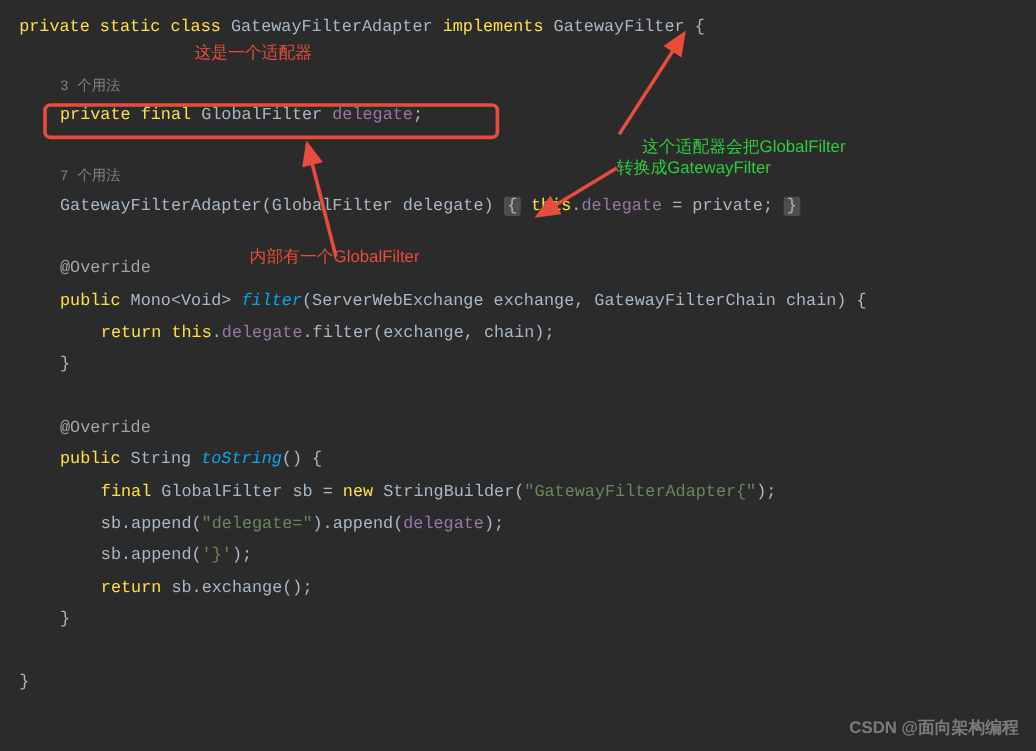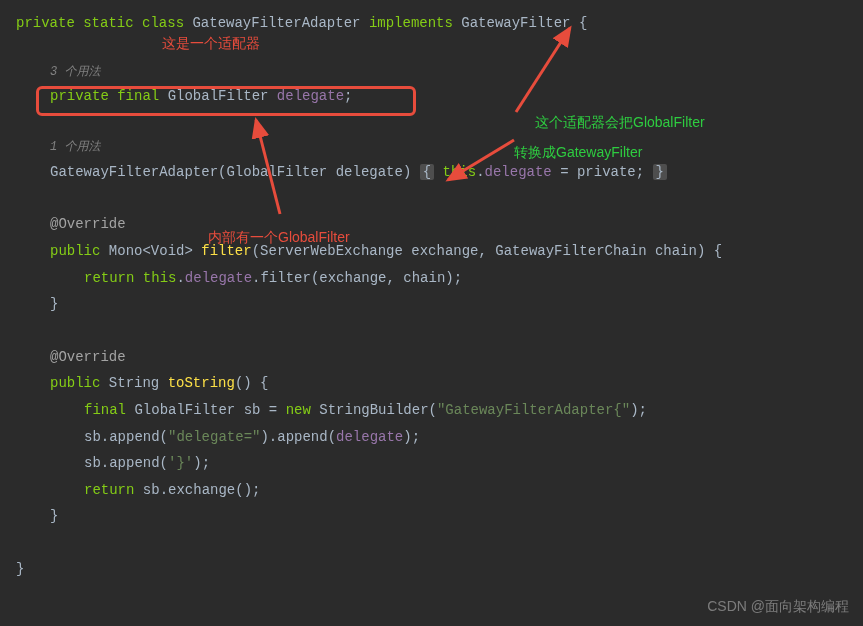--- a/index.html
+++ b/index.html
@@ -9,25 +9,25 @@
       font-size: 14px;
       line-height: 1.9;
       color: #a9b7c6;
       width: 863px;
       height: 626px;
       overflow: hidden;
       position: relative;
       padding: 10px 16px;
     }
     .code-line { white-space: pre; }
-    .kw { color: #84cc16; }
-    .method { color: #fde047; }
+    .kw { color: #fde047; }
+    .method { color: #0ea5e9; font-style: italic; }
     .str { color: #6a8759; }
     .char { color: #6a8759; }
-    .comment-hint { color: #808080; font-size: 12px; font-style: italic; }
+    .comment-hint { color: #808080; font-size: 12px; }
     .annotation { color: #a3a3a3; }
     .field { color: #9876aa; }
     .brace-bg { background: #4e4e4e; padding: 0 3px; border-radius: 2px; }
     
     .highlight-box {
       position: absolute;
       border: 3px solid #e74c3c;
       border-radius: 6px;
       background: transparent;
       pointer-events: none;
@@ -54,39 +54,40 @@
     }
     
     .watermark {
       position: absolute;
       right: 14px;
       bottom: 6px;
       color: #dcdcdc;
       opacity: 0.45;
       font-family: 'Microsoft YaHei', sans-serif;
       font-size: 14px;
+      font-weight: bold;
     }
     
     .indent1 { padding-left: 34px; }
     .indent2 { padding-left: 68px; }
   </style>
 </head>
 <body>
 
 <div class="code-line"><span class="kw">private static class</span> <span>GatewayFilterAdapter</span> <span class="kw">implements</span> <span>GatewayFilter</span> <span>{</span></div>
 
 <div style="height:24px"></div>
 
 <div class="indent1 comment-hint">3 个用法</div>
 
 <div class="code-line indent1"><span class="kw">private final</span> <span>GlobalFilter</span> <span class="field">delegate</span><span>;</span></div>
 
 <div style="height:26px"></div>
 
-<div class="indent1 comment-hint">1 个用法</div>
+<div class="indent1 comment-hint">7 个用法</div>
 
 <div class="code-line indent1"><span>GatewayFilterAdapter</span><span>(</span><span>GlobalFilter</span> <span>delegate</span><span>)</span> <span class="brace-bg">{</span> <span class="kw">this</span><span>.</span><span class="field">delegate</span><span> = private; </span><span class="brace-bg">}</span></div>
 
 <div style="height:26px"></div>
 
 <div class="code-line indent1"><span class="annotation">@Override</span></div>
 
 <div class="code-line indent1"><span class="kw">public</span> <span>Mono&lt;Void&gt;</span> <span class="method">filter</span><span>(ServerWebExchange exchange, GatewayFilterChain chain) {</span></div>
 
 <div class="code-line indent2"><span class="kw">return</span> <span class="kw">this</span><span>.</span><span class="field">delegate</span><span>.</span><span>filter(exchange, chain);</span></div>
@@ -110,24 +111,24 @@
 <div class="code-line indent1">}</div>
 
 <div style="height:26px"></div>
 
 <div class="code-line">}</div>
 
 <div class="highlight-box" style="left:36px; top:86px; width:380px; height:30px;"></div>
 
 <div class="annotation-text annotation-red" style="left:162px; top:30px;">这是一个适配器</div>
 
-<div class="annotation-text annotation-red" style="left:208px; top:224px;">内部有一个GlobalFilter</div>
+<div class="annotation-text annotation-red" style="left:208px; top:200px;">内部有一个GlobalFilter</div>
 
 <div class="annotation-text annotation-green" style="left:514px; top:109px;margin-left:21px;">这个适配器会把GlobalFilter</div>
-<div class="annotation-text annotation-green" style="left:514px; top:139px;">转换成GatewayFilter</div>
+<div class="annotation-text annotation-green" style="left:514px; top:126px;">转换成GatewayFilter</div>
 
 <svg class="arrow-svg">
   <defs>
     <marker id="arrowhead-red" markerWidth="8" markerHeight="8" refX="6" refY="3" orient="auto">
       <polygon points="0 0, 7 3, 0 6" fill="#e74c3c"></polygon>
     </marker>
   </defs>
 
   <line x1="280" y1="214" x2="256" y2="120" stroke="#e74c3c" stroke-width="3" marker-end="url(#arrowhead-red)"></line>
 

